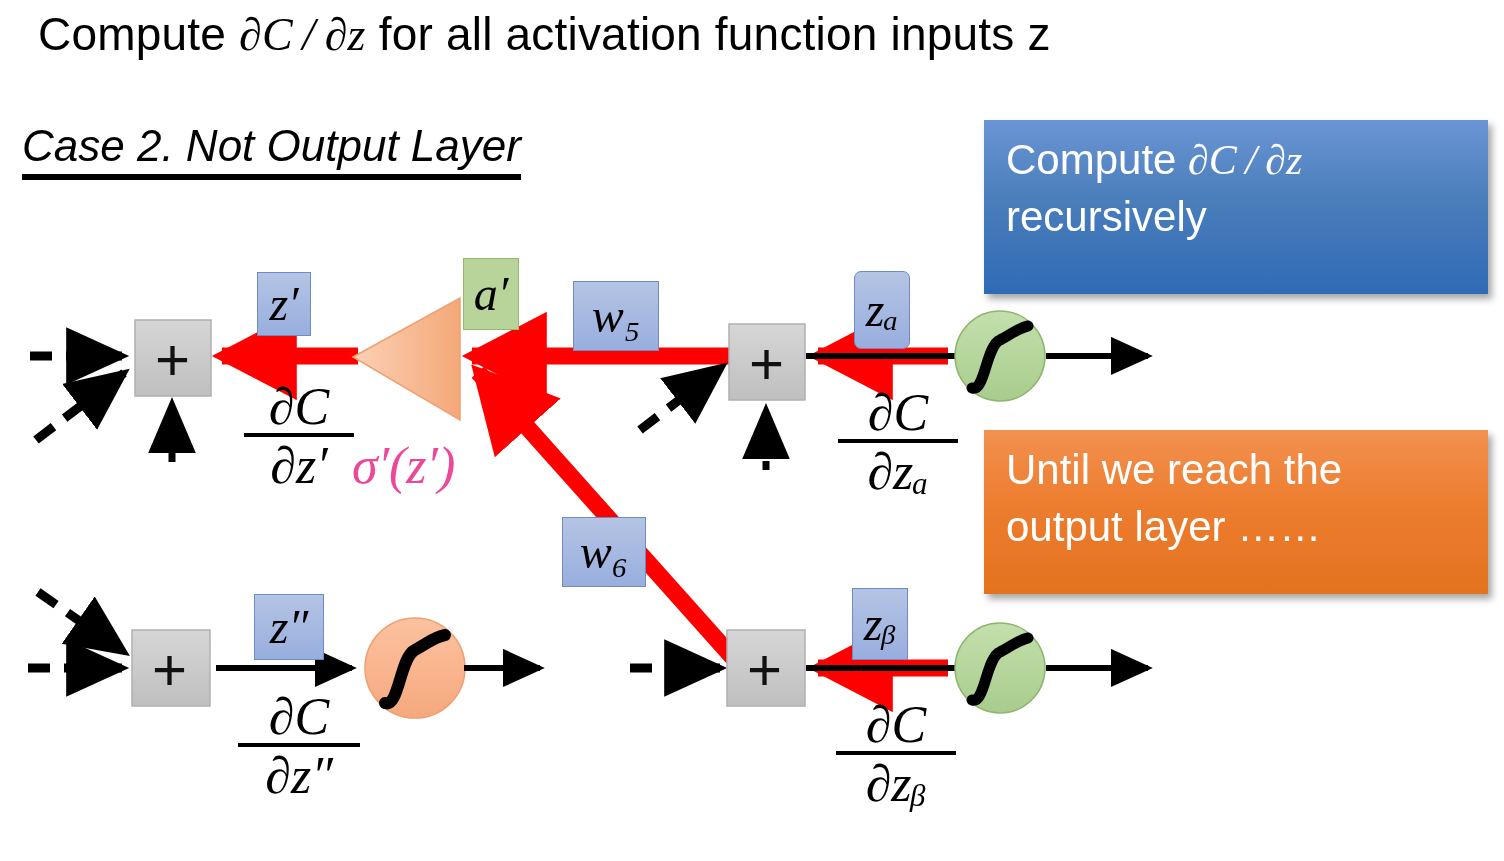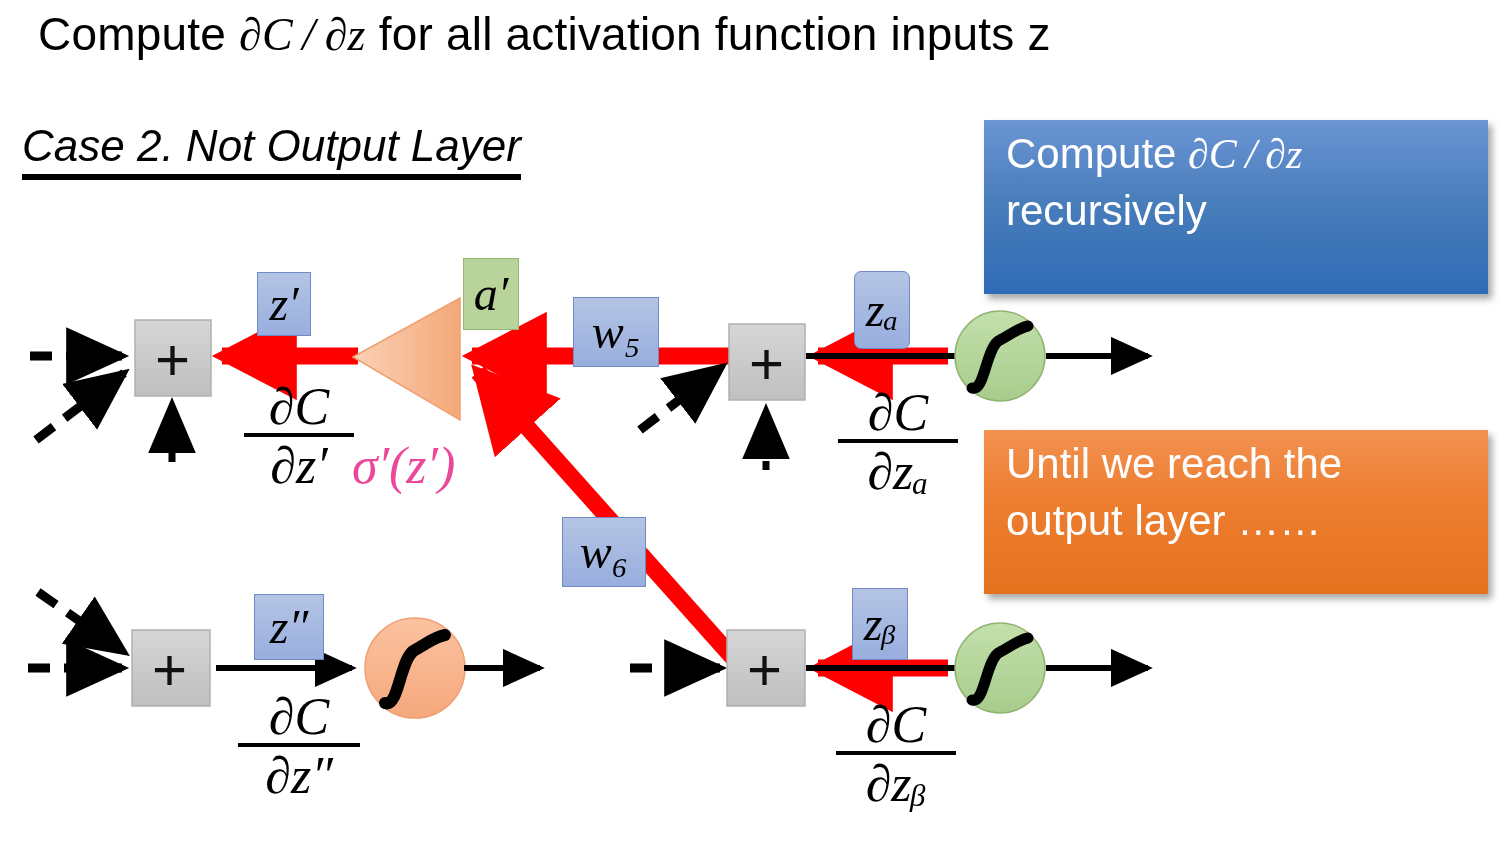--- a/index.html
+++ b/index.html
@@ -18,21 +18,21 @@
   #case{
     position:absolute; left:22px; top:122px;
     font-size:44px; font-weight:normal; font-style:italic;
     border-bottom:6px solid #000; padding-bottom:4px; line-height:1.1;
     font-family:"Liberation Sans",sans-serif;
   }
 
   
   .callout{
     position:absolute; color:#fff; font-size:42px; line-height:1.35;
-    padding:6px 22px 16px 22px; box-sizing:border-box;
+    padding:12px 22px 16px 22px; box-sizing:border-box;
     box-shadow:4px 5px 7px rgba(0,0,0,.35);
     font-family:"Liberation Sans",sans-serif;
   }
   #callout-blue{
     left:984px; top:120px; width:504px; height:174px;
     background:linear-gradient(to bottom,#6b95d4 0%,#4a7ebb 45%,#2f6bb5 100%);
   }
   #callout-orange{
     left:984px; top:430px; width:504px; height:164px;
     background:linear-gradient(to bottom,#f29150 0%,#ed7d2f 45%,#e4731f 100%);
@@ -182,21 +182,21 @@
 
 <div class="plusglyph" style="left:155px;top:330px;font-size:60px;">+</div>
 <div class="plusglyph" style="left:749px;top:334px;font-size:60px;">+</div>
 <div class="plusglyph" style="left:152px;top:640px;font-size:60px;">+</div>
 <div class="plusglyph" style="left:747px;top:640px;font-size:60px;">+</div>
 
 <div class="lbl lbl-blue" style="left:257px;top:272px;width:54px;height:64px;font-size:48px;">z′</div>
 
 <div class="lbl lbl-green" style="left:463px;top:258px;width:56px;height:72px;font-size:48px;">a′</div>
 
-<div class="lbl lbl-blue" style="left:573px;top:297px;width:86px;height:70px;font-size:48px;text-align:right;">w₅</div>
+<div class="lbl lbl-blue" style="left:573px;top:281px;width:86px;height:70px;font-size:48px;text-align:right;">w₅</div>
 
 <div class="lbl lbl-blue" style="left:854px;top:271px;width:56px;height:78px;font-size:48px;border-radius:7px;">zₐ</div>
 
 <div class="lbl lbl-blue" style="left:254px;top:594px;width:70px;height:66px;font-size:48px;">z″</div>
 
 <div class="lbl lbl-blue" style="left:562px;top:517px;width:84px;height:70px;font-size:48px;">w₆</div>
 
 <div class="lbl lbl-blue" style="left:852px;top:588px;width:56px;height:72px;font-size:48px;">zᵦ</div>
 
 <div class="frac" style="left:244px;top:380px;width:110px;font-size:52px;">

